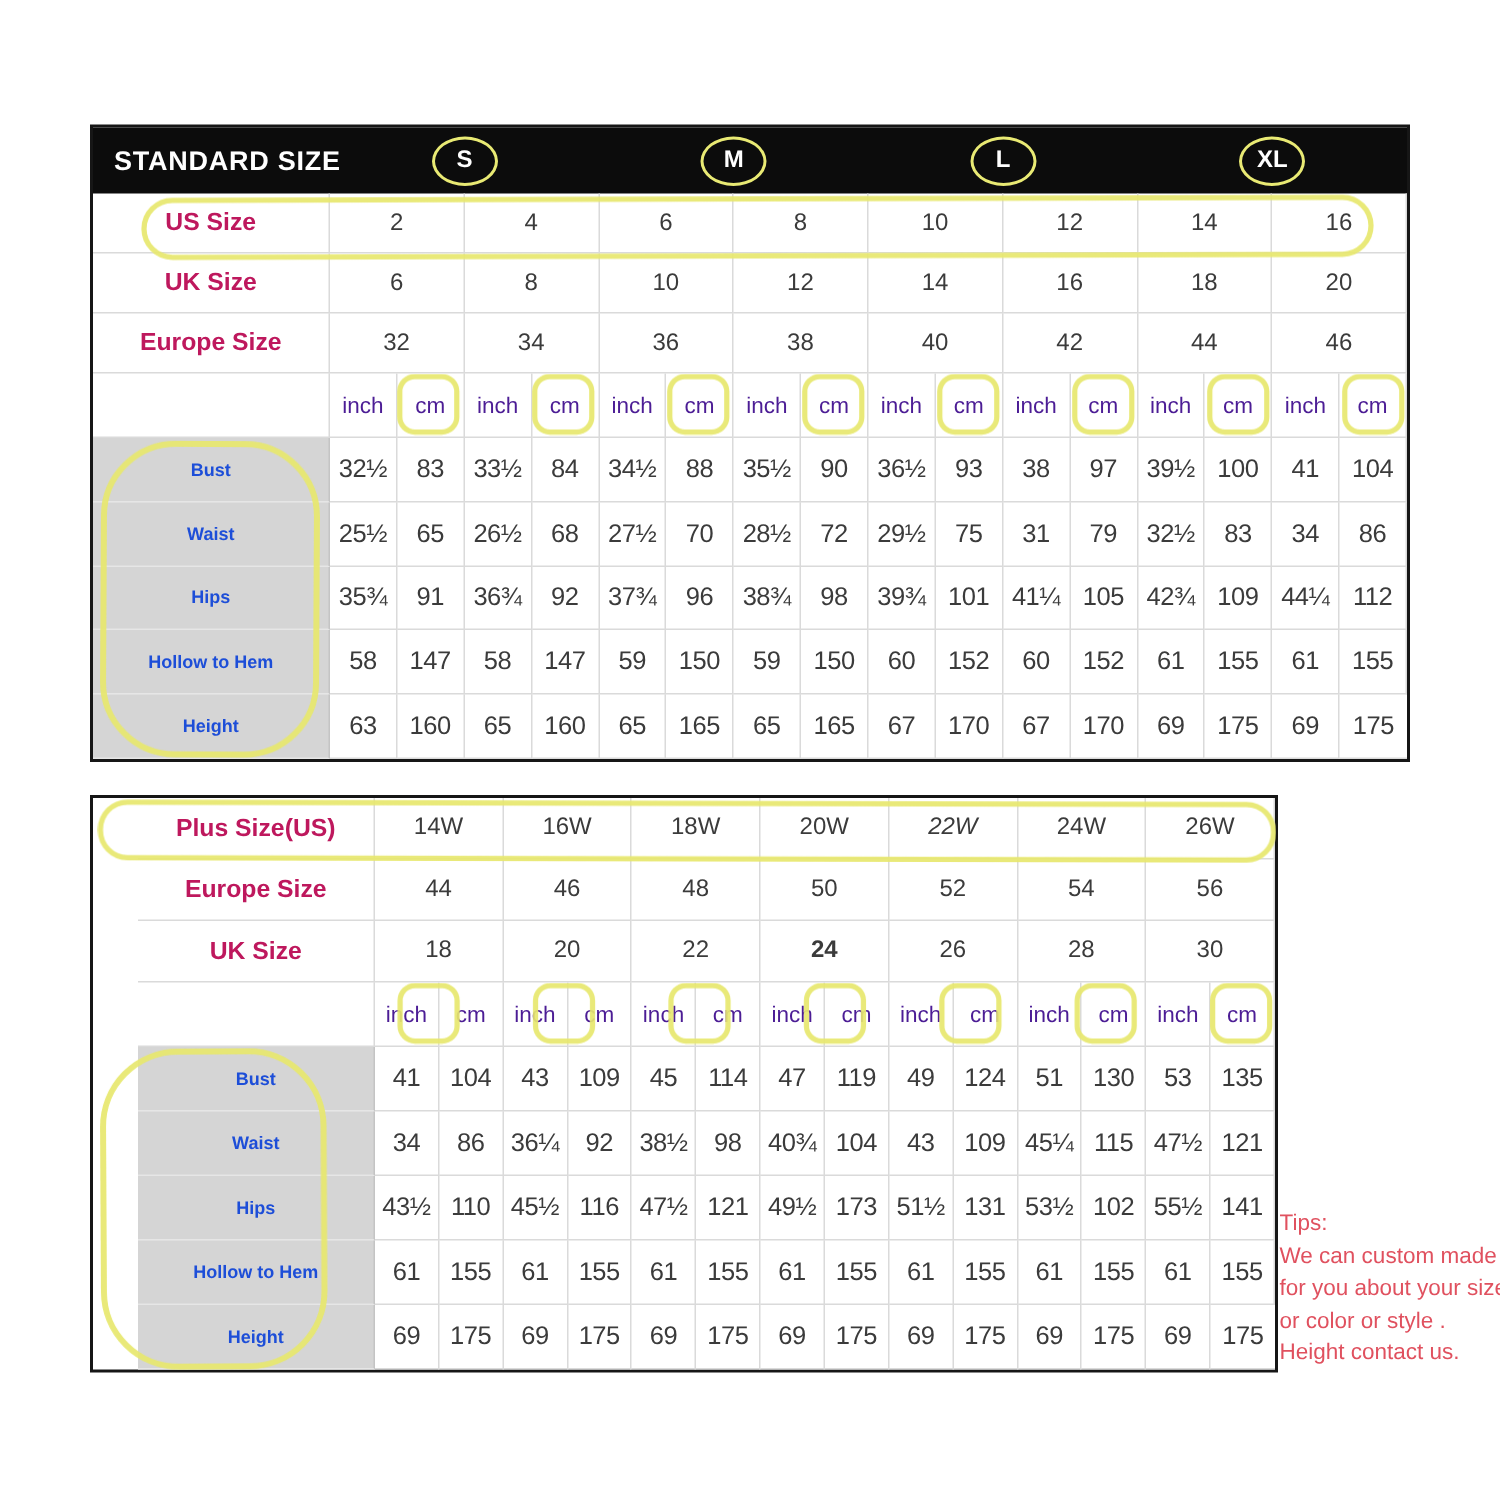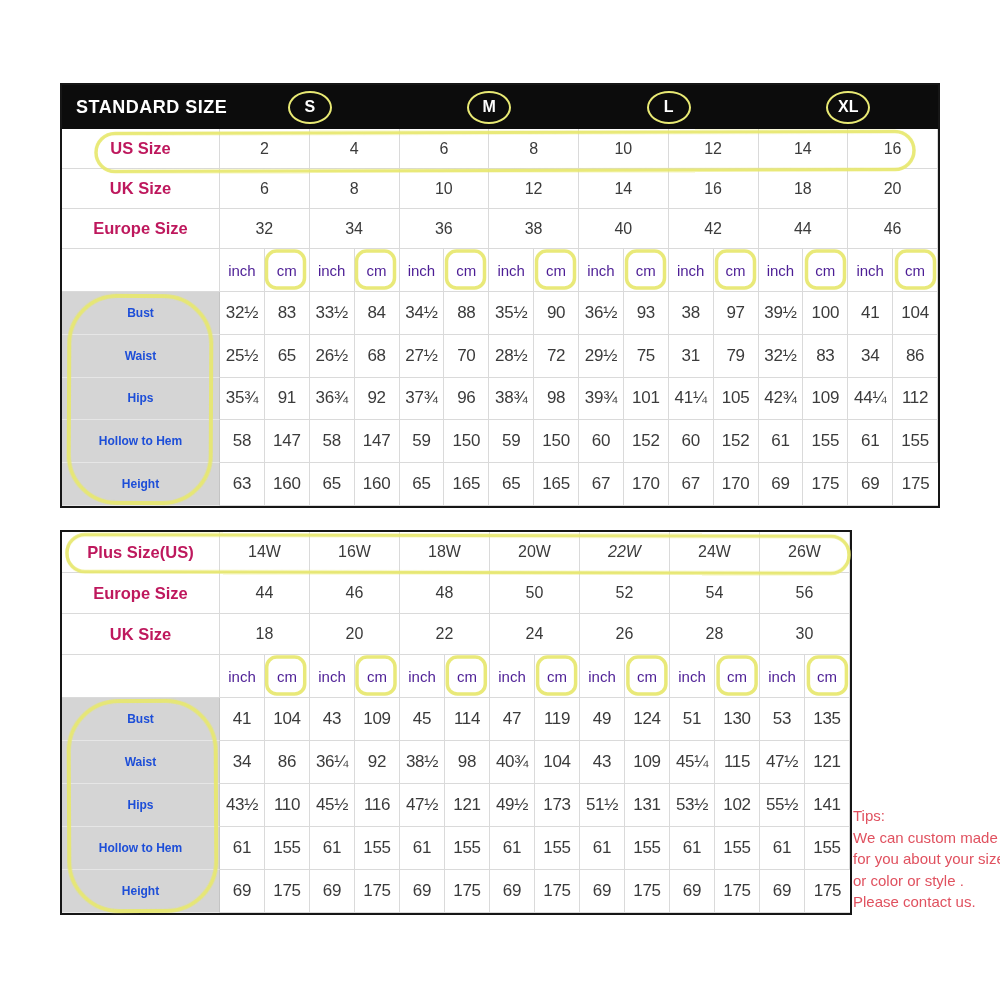--- a/index.html
+++ b/index.html
@@ -3,21 +3,21 @@
 <meta charset="utf-8">
 <style>
   html,body{margin:0;padding:0;background:#fff;}
   .canvas{
     position:relative;width:1000px;height:1000px;background:#ffffff;
     font-family:"Liberation Sans", sans-serif;color:#3b3b3b;overflow:hidden;
   }
   
   .size-table{position:absolute;box-sizing:border-box;border:2px solid #161616;background:#fff;}
   #table1{left:60px;top:83px;width:880px;height:425px;}
-  #table2{left:60px;top:530px;width:792px;height:385px;}
+  #table2{left:60px;top:530px;width:792px;height:385px;padding-left:30px;}
 
   
   .black-header{
     display:grid;grid-template-columns:158px repeat(16,1fr);align-items:center;
     background:#0c0c0c;height:44px;color:#fff;
   }
   .black-header .bh-title{
     grid-column:1;padding-left:14px;font-weight:bold;font-size:18px;letter-spacing:.5px;white-space:nowrap;text-align:right;
   }
   .size-letter-wrap{display:flex;justify-content:center;align-items:center;}
@@ -224,21 +224,21 @@
         <div class="cell size-val" style="grid-column: span 2;">46</div>
         <div class="cell size-val" style="grid-column: span 2;">48</div>
         <div class="cell size-val" style="grid-column: span 2;">50</div>
         <div class="cell size-val" style="grid-column: span 2;">52</div>
         <div class="cell size-val" style="grid-column: span 2;">54</div>
         <div class="cell size-val" style="grid-column: span 2;">56</div>
         <div class="cell label">UK Size</div>
         <div class="cell size-val" style="grid-column: span 2;">18</div>
         <div class="cell size-val" style="grid-column: span 2;">20</div>
         <div class="cell size-val" style="grid-column: span 2;">22</div>
-        <div class="cell size-val" style="grid-column: span 2;">24</div>
+        <div class="cell size-val" style="grid-column: span 2; font-weight: bold;">24</div>
         <div class="cell size-val" style="grid-column: span 2;">26</div>
         <div class="cell size-val" style="grid-column: span 2;">28</div>
         <div class="cell size-val" style="grid-column: span 2;">30</div>
         <div class="cell "></div>
         <div class="cell unit">inch</div>
         <div class="cell unit">cm</div>
         <div class="cell unit">inch</div>
         <div class="cell unit">cm</div>
         <div class="cell unit">inch</div>
         <div class="cell unit">cm</div>
@@ -326,21 +326,21 @@
         <div class="cell val">69</div>
         <div class="cell val">175</div>
       </div>
   </div>
 
   <div class="tips">
     <div class="tip-line">Tips:</div>
     <div class="tip-line">We can custom made</div>
     <div class="tip-line">for you about your size</div>
     <div class="tip-line">or color or style .</div>
-    <div class="tip-line">Please contact us.</div>
+    <div class="tip-line">Height contact us.</div>
   </div>
 
   <svg class="overlay" viewBox="0 0 1000 1000">
     <g fill="none" stroke="#e7e86d" stroke-width="3.5" opacity="0.92">
 
       <rect x="96" y="132.5" width="818" height="38" rx="19" transform="rotate(-0.15 505 151)"></rect>
 
       <rect x="69" y="296" width="142" height="207" rx="48" stroke-width="4" transform="rotate(0.3 140 400)"></rect>
 
       <rect x="266.5" y="251" width="38" height="37" rx="10"></rect>

